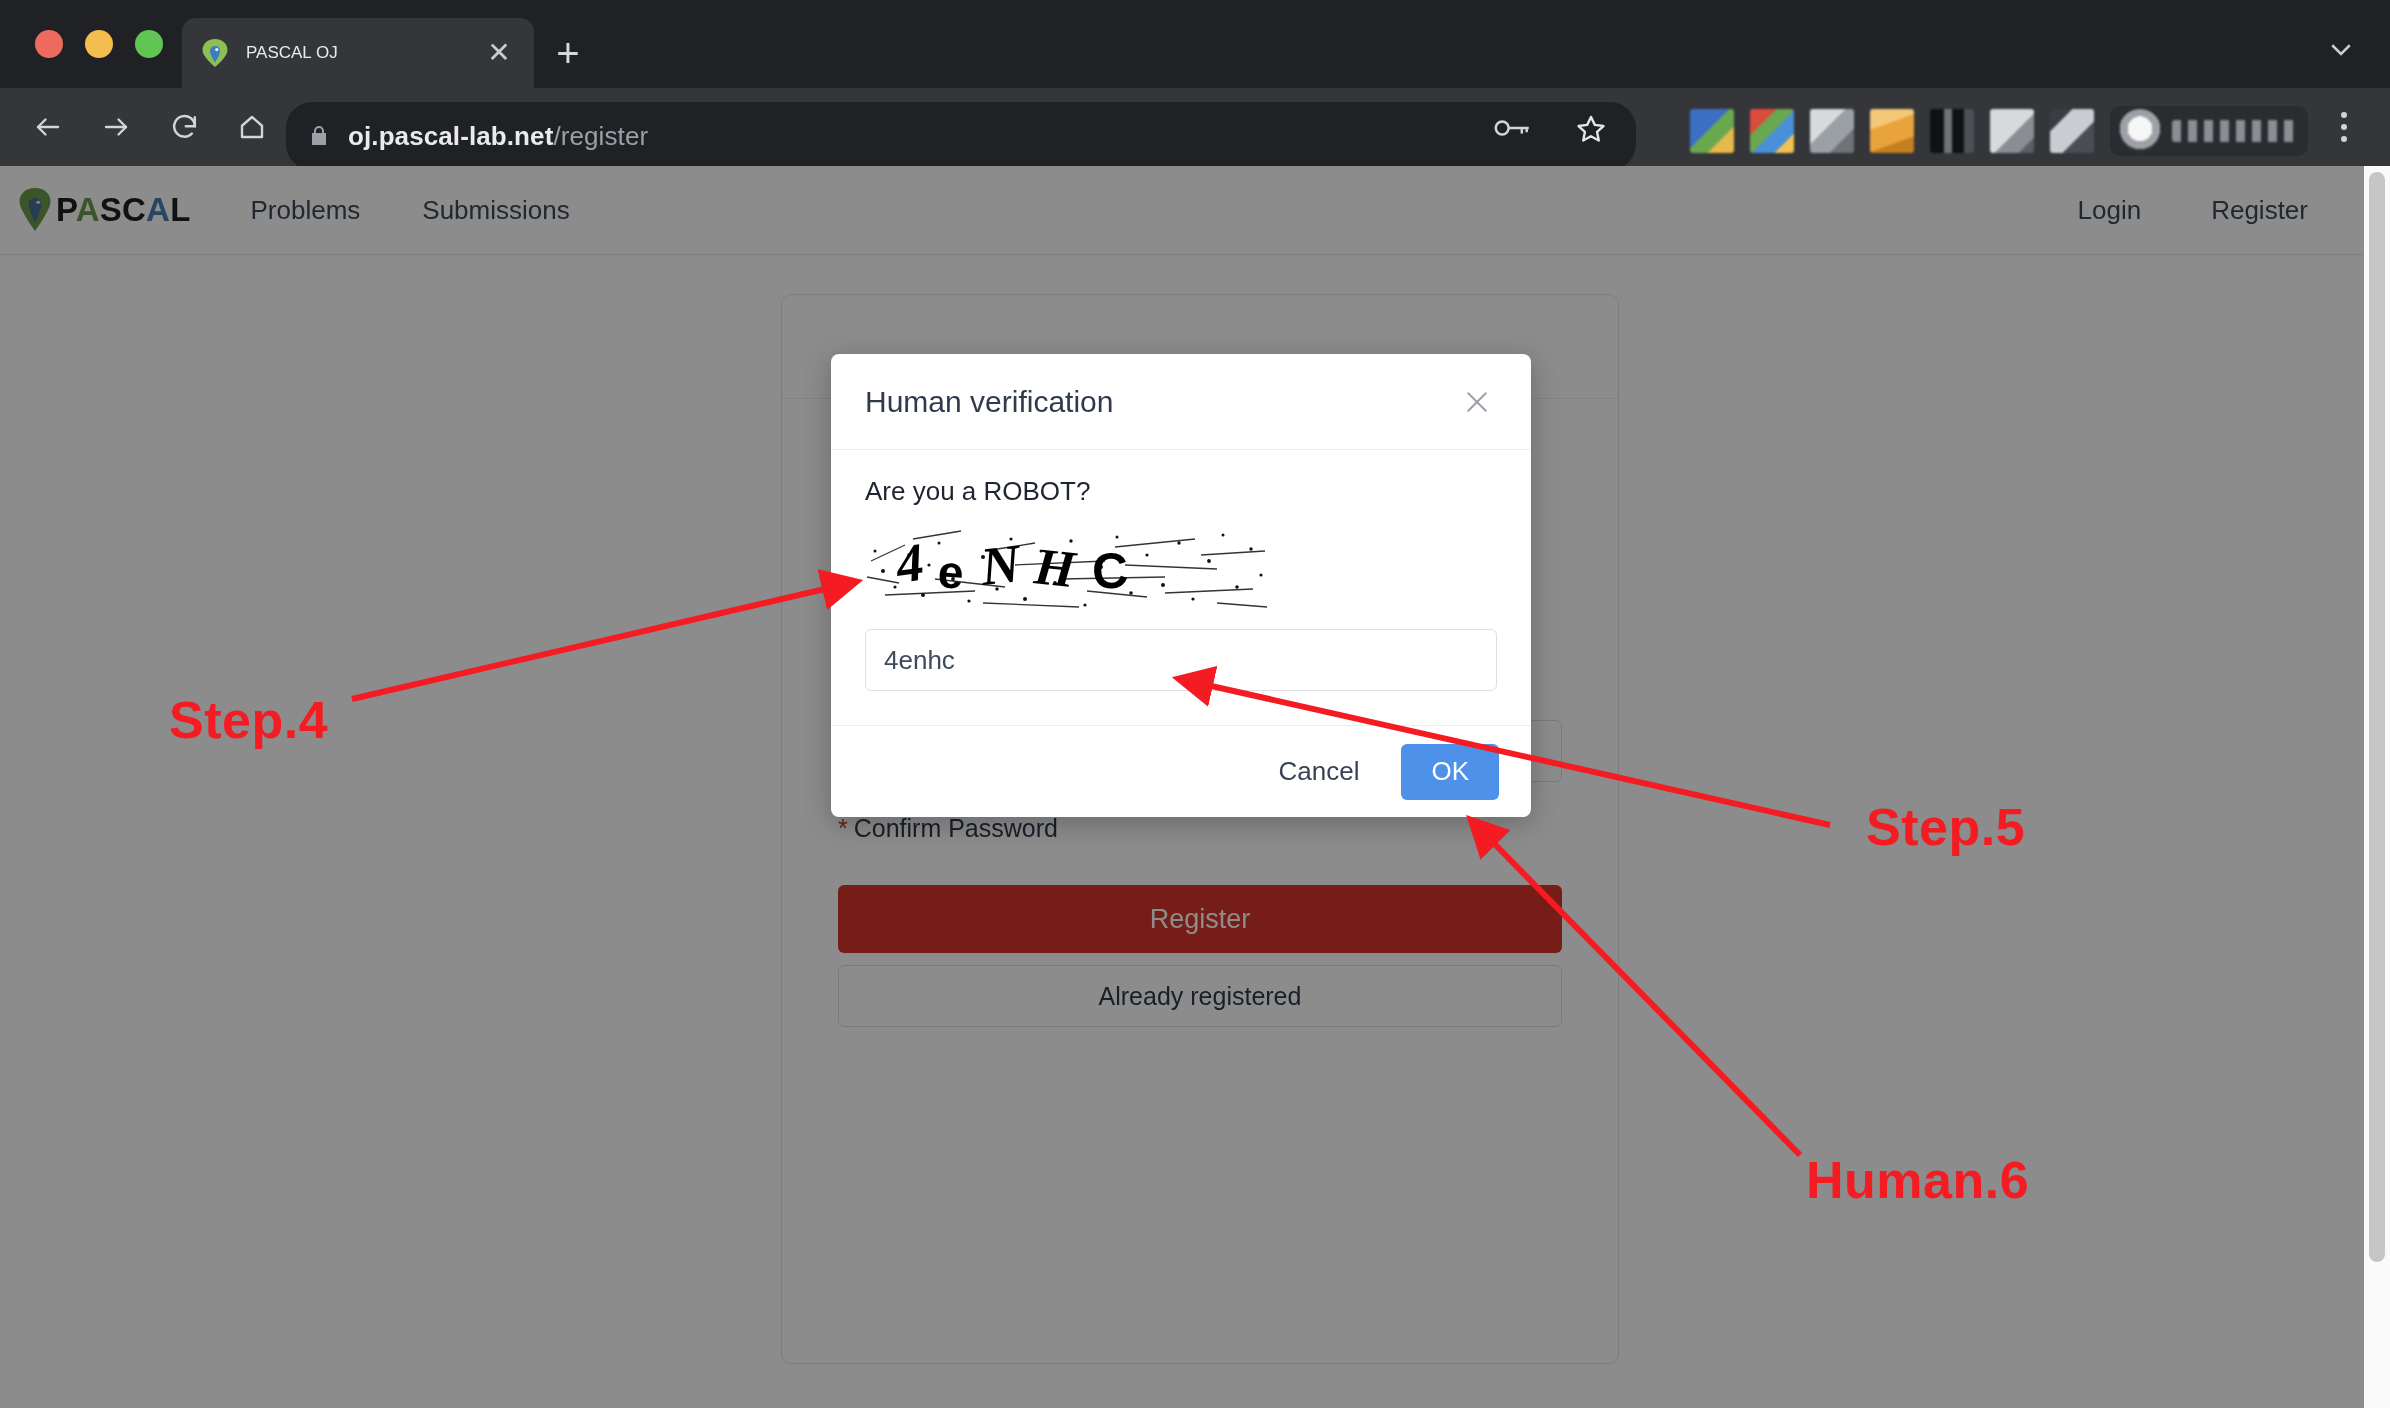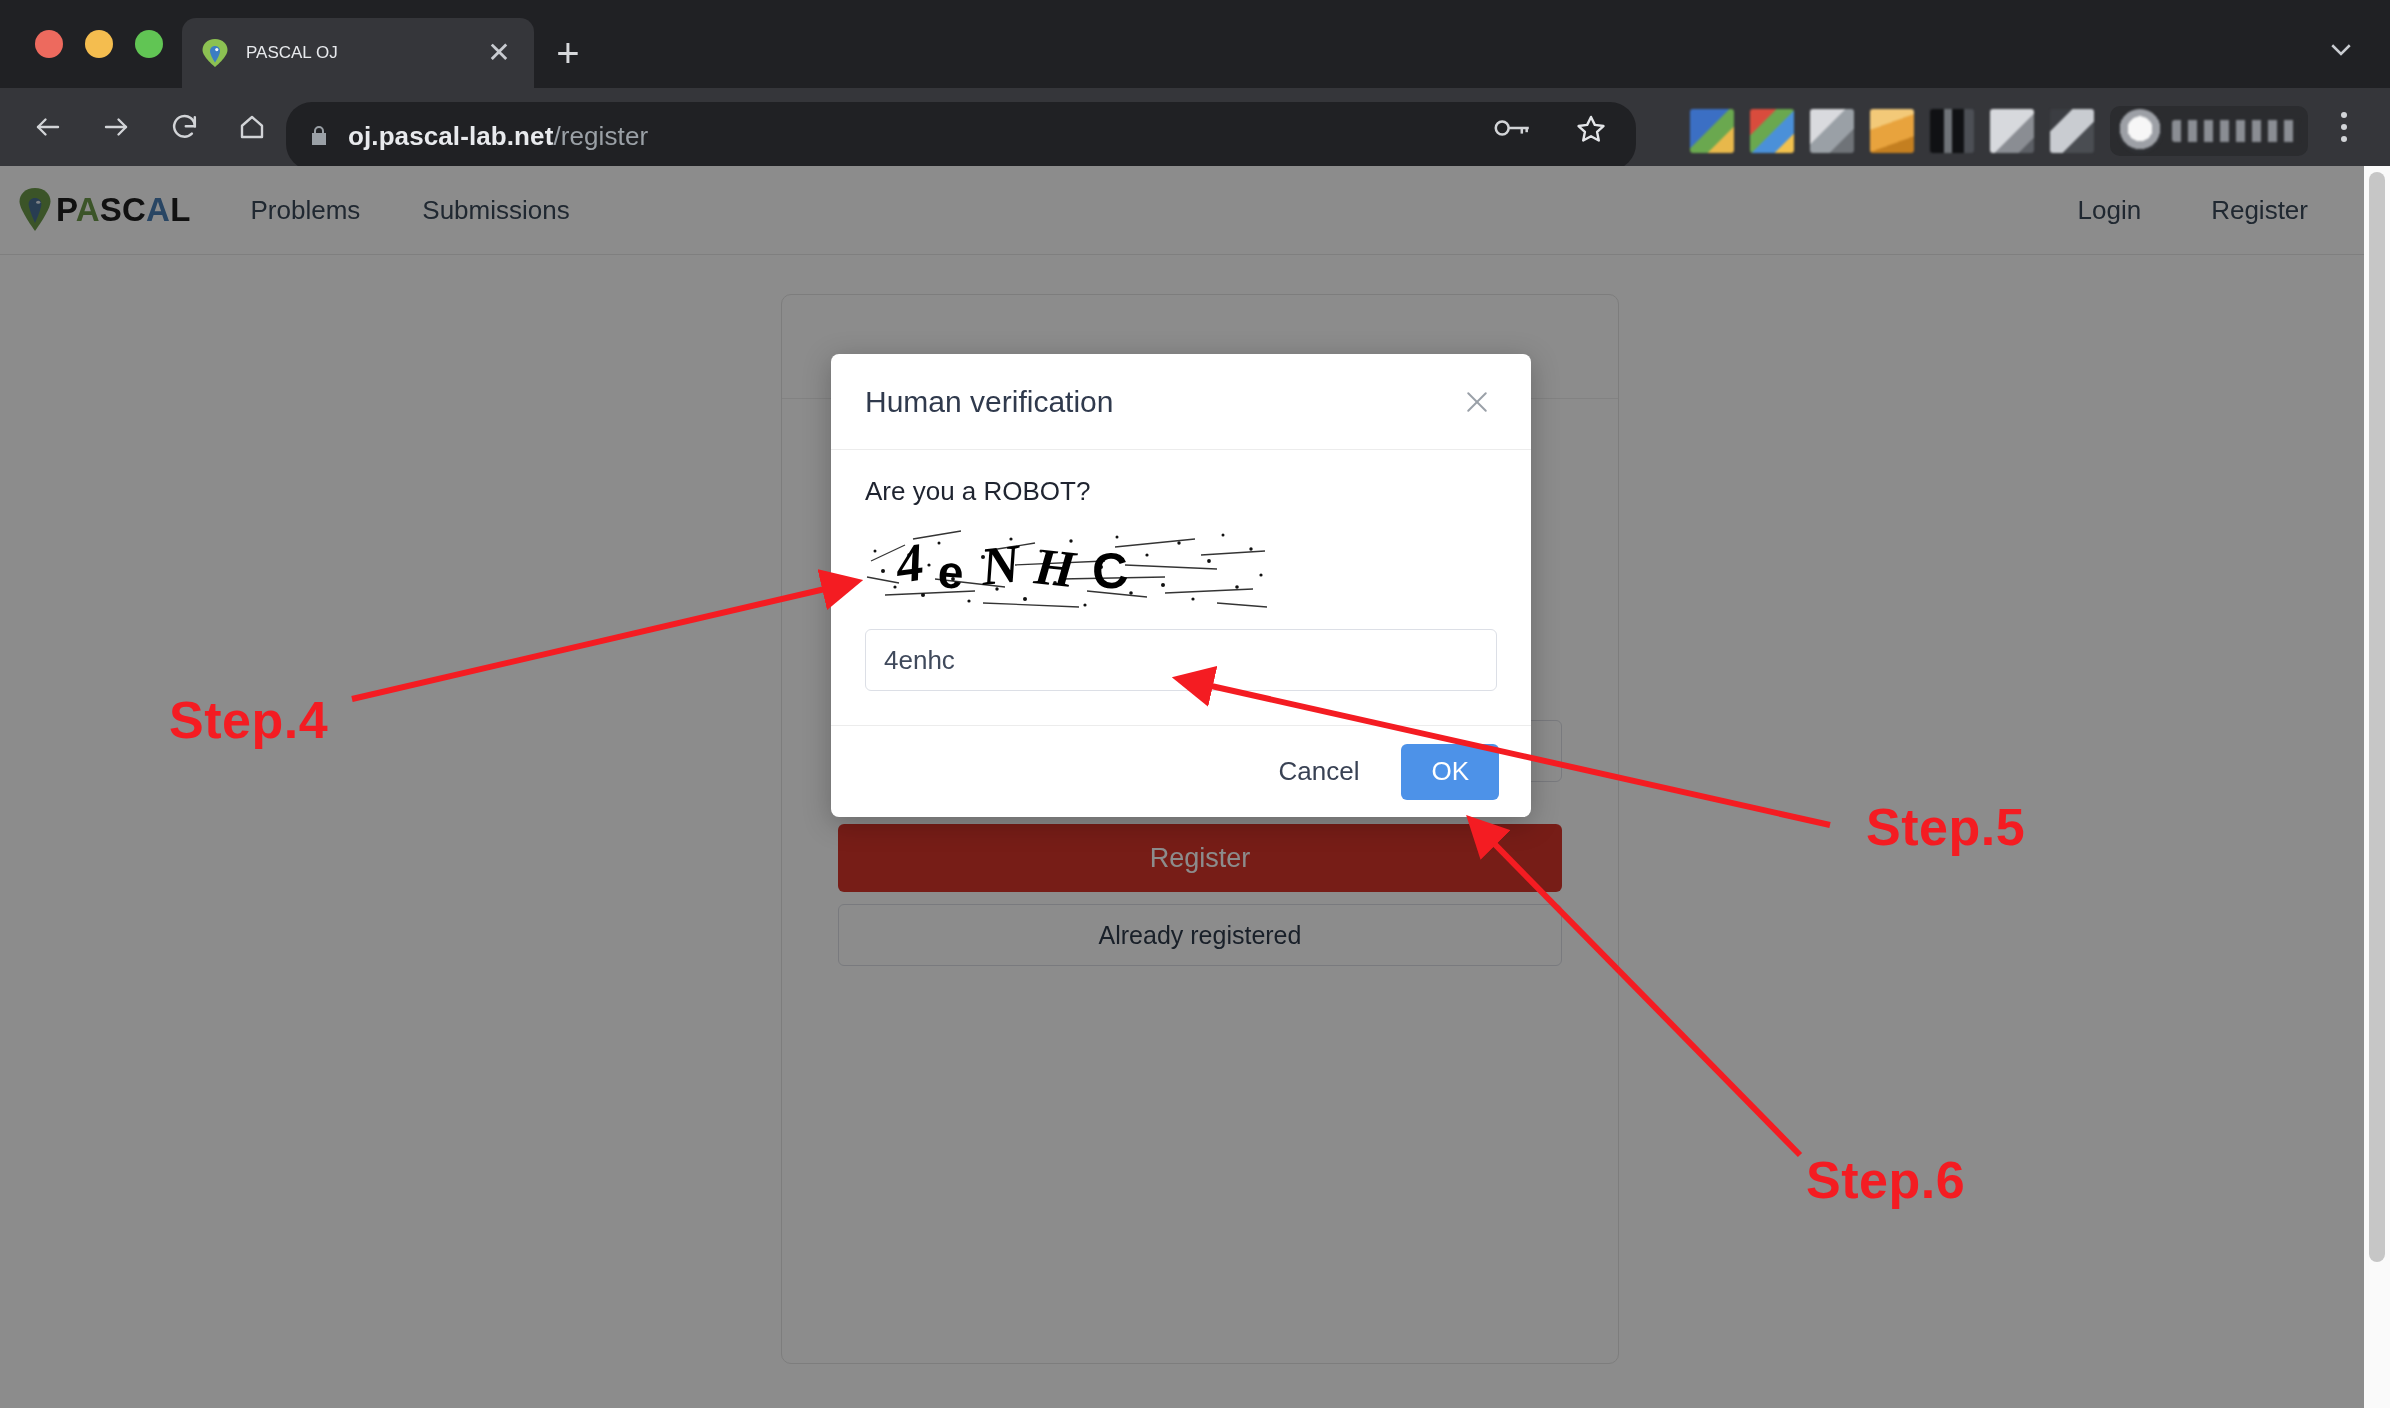--- a/index.html
+++ b/index.html
@@ -331,20 +331,21 @@
             <div style="height:250px"></div>
 
             <div class="field">
               <div class="field-label"><span class="req">*</span><span>Password</span></div>
               <div class="field-input">
                   <span>At least 6 characters</span>
                 </div>
             </div>
 
             <div class="field" style="margin-top:32px">
+              <div class="field-label"><span class="req">*</span><span>Confirm Password</span></div>
             </div>
 
             <div class="btn-register" style="margin-top:42px">Register</div>
             <div class="btn-already">Already registered</div>
           </div>
         </div>
       </div>
     </div>
 
     <div class="scrollbar">
@@ -441,16 +442,16 @@
         <marker id="ah" markerWidth="7" markerHeight="7" refX="5.6" refY="3.5" orient="auto">
           <path d="M0,0 L7,3.5 L0,7 z" fill="#f41c22"></path>
         </marker>
       </defs>
       <path d="M352 699 L855 582" stroke="#f41c22" stroke-width="6" fill="none" marker-end="url(#ah)"></path>
       <path d="M1830 825 L1180 679" stroke="#f41c22" stroke-width="6" fill="none" marker-end="url(#ah)"></path>
       <path d="M1800 1155 L1472 821" stroke="#f41c22" stroke-width="6" fill="none" marker-end="url(#ah)"></path>
     </svg>
     <span class="step-label s4">Step.4</span>
     <span class="step-label s5">Step.5</span>
-    <span class="step-label s6">Step.6</span>
+    <span class="step-label s6">Human.6</span>
   </div>
 
 </div>
 
 </body></html>

